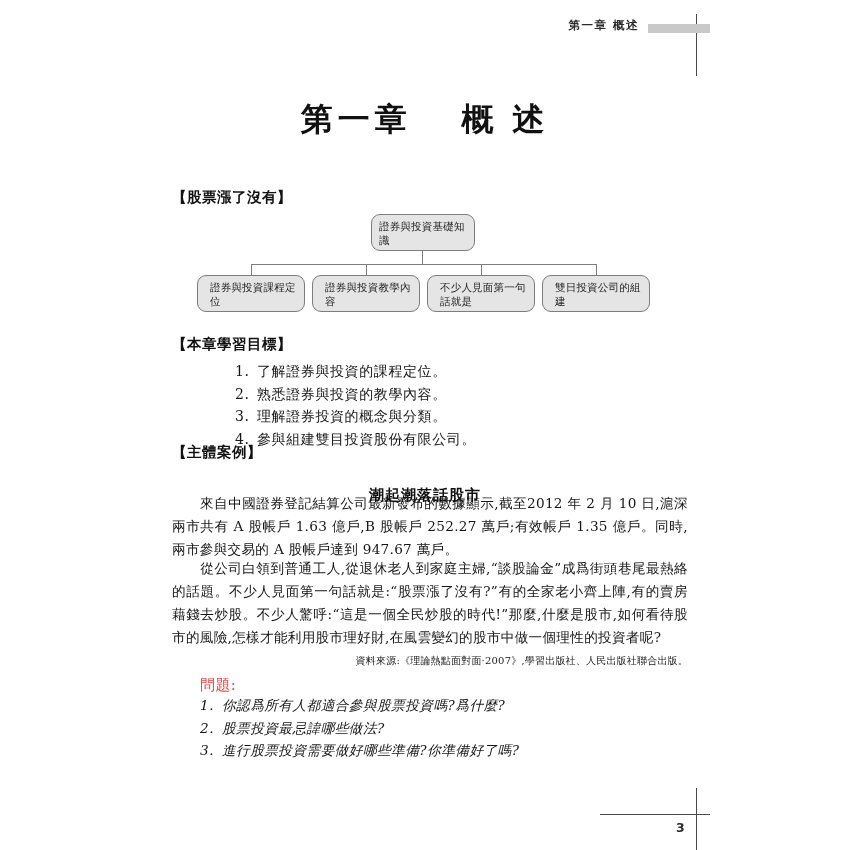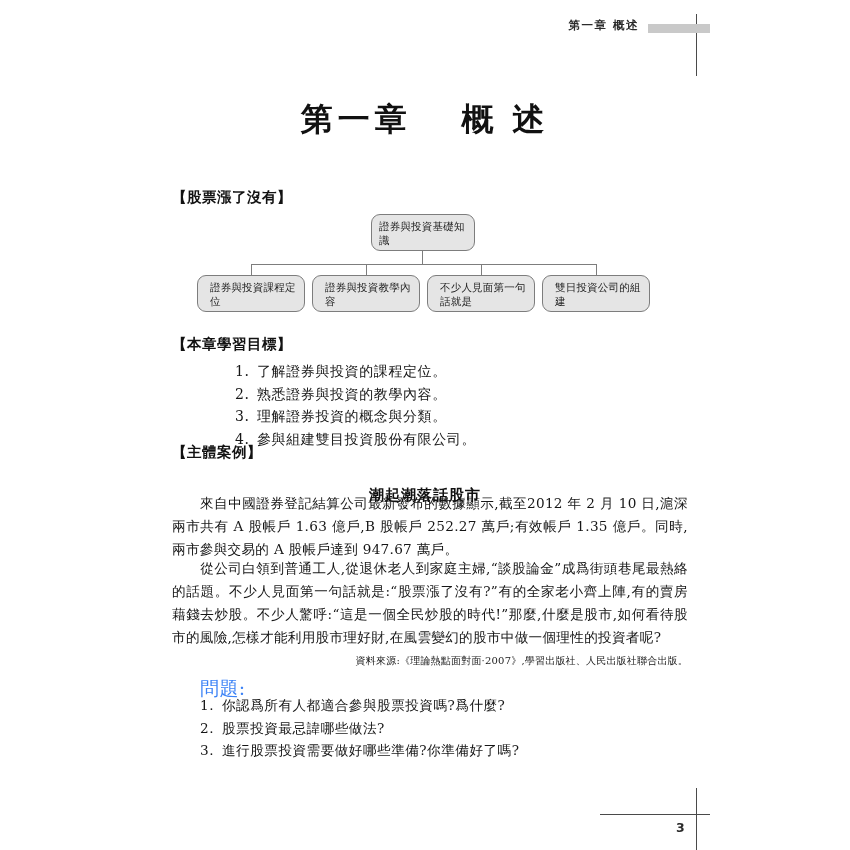--- a/index.html
+++ b/index.html
@@ -211,29 +211,30 @@
     font-size: 10px;
     letter-spacing: 0.2px;
     color: #191919;
   }
 
   
   .q-label {
     position: absolute;
     left: 200px;
     top: 676px;
-    font-size: 19px;
+    font-size: 15px;
     letter-spacing: 0.4px;
-    color: #3b82f6;
+    color: #ef4444;
   }
   .questions {
     position: absolute;
     left: 200px;
     top: 694px;
     width: 460px;
+    font-style: italic;
   }
   .q-line {
     font-size: 13.6px;
     line-height: 22.5px;
     letter-spacing: 0.5px;
     color: #161616;
     white-space: nowrap;
   }
   .q-num {
     display: inline-block;

